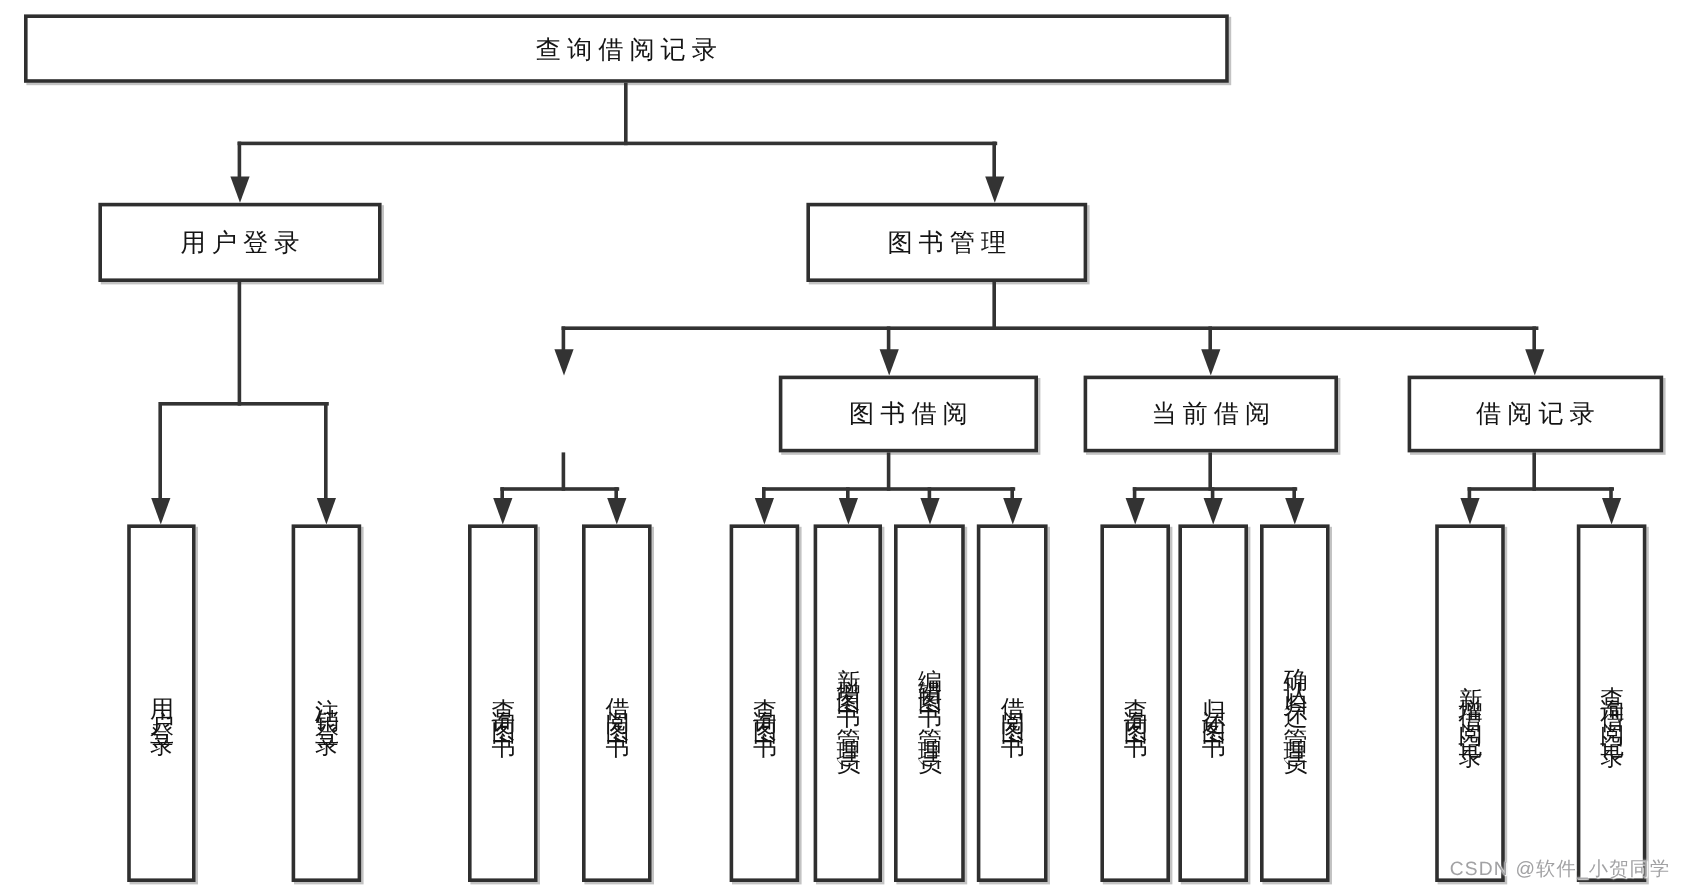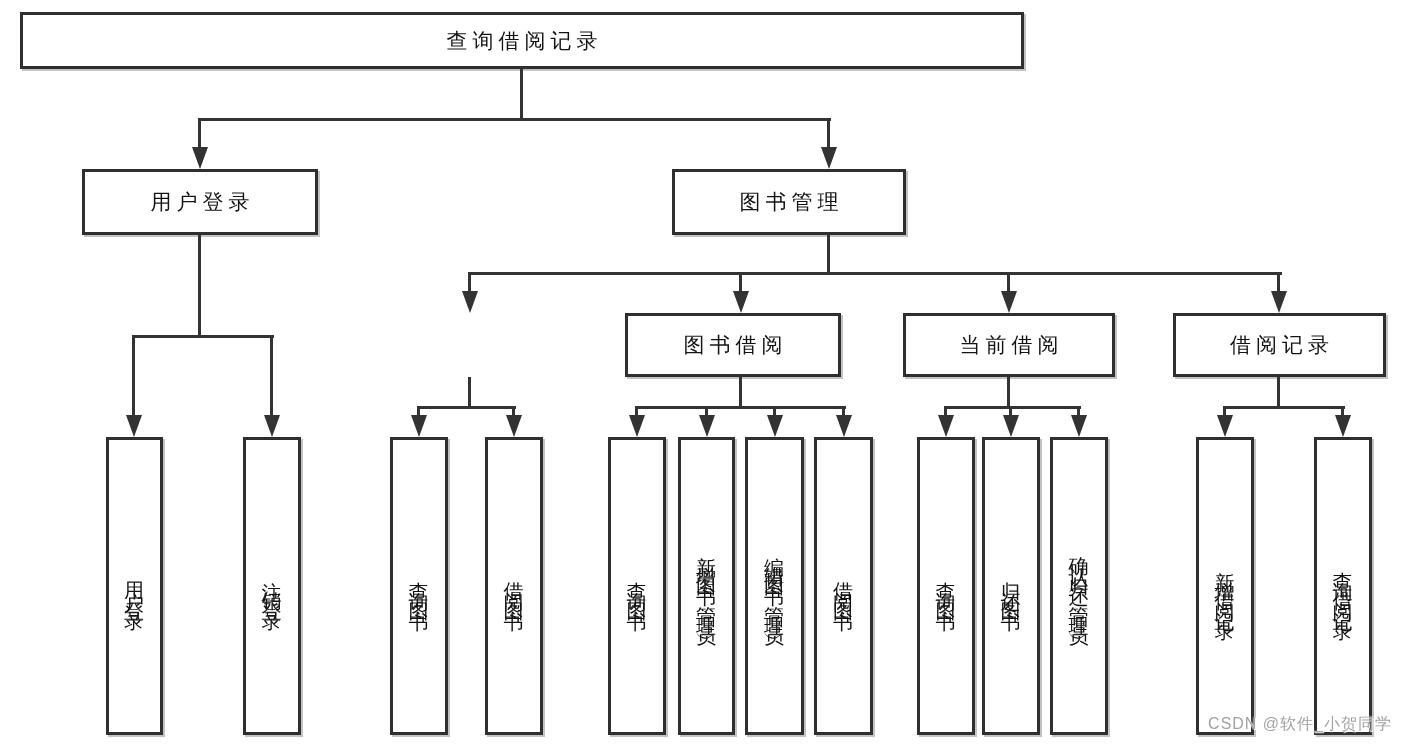--- a/index.html
+++ b/index.html
@@ -113,21 +113,21 @@
 
   <div class="vline" style="left:468px; top:272px; height:21px;"></div>
   <div class="ah" style="left:462px; top:291px;"></div>
   <div class="vline" style="left:739px; top:272px; height:21px;"></div>
   <div class="ah" style="left:733px; top:291px;"></div>
   <div class="vline" style="left:1007px; top:272px; height:21px;"></div>
   <div class="ah" style="left:1001px; top:291px;"></div>
   <div class="vline" style="left:1277px; top:272px; height:21px;"></div>
   <div class="ah" style="left:1271px; top:291px;"></div>
 
-  <div class="hbox" style="left:625px; top:313px; width:216px; height:64px;">
+  <div class="hbox" style="left:649px; top:313px; width:216px; height:64px;">
     <span>图书借阅</span>
   </div>
   <div class="hbox" style="left:903px; top:313px; width:212px; height:64px;">
     <span>当前借阅</span>
   </div>
   <div class="hbox" style="left:1173px; top:313px; width:213px; height:64px;">
     <span>借阅记录</span>
   </div>
 
   <div class="vline" style="left:468px; top:377px; height:32px;"></div>

